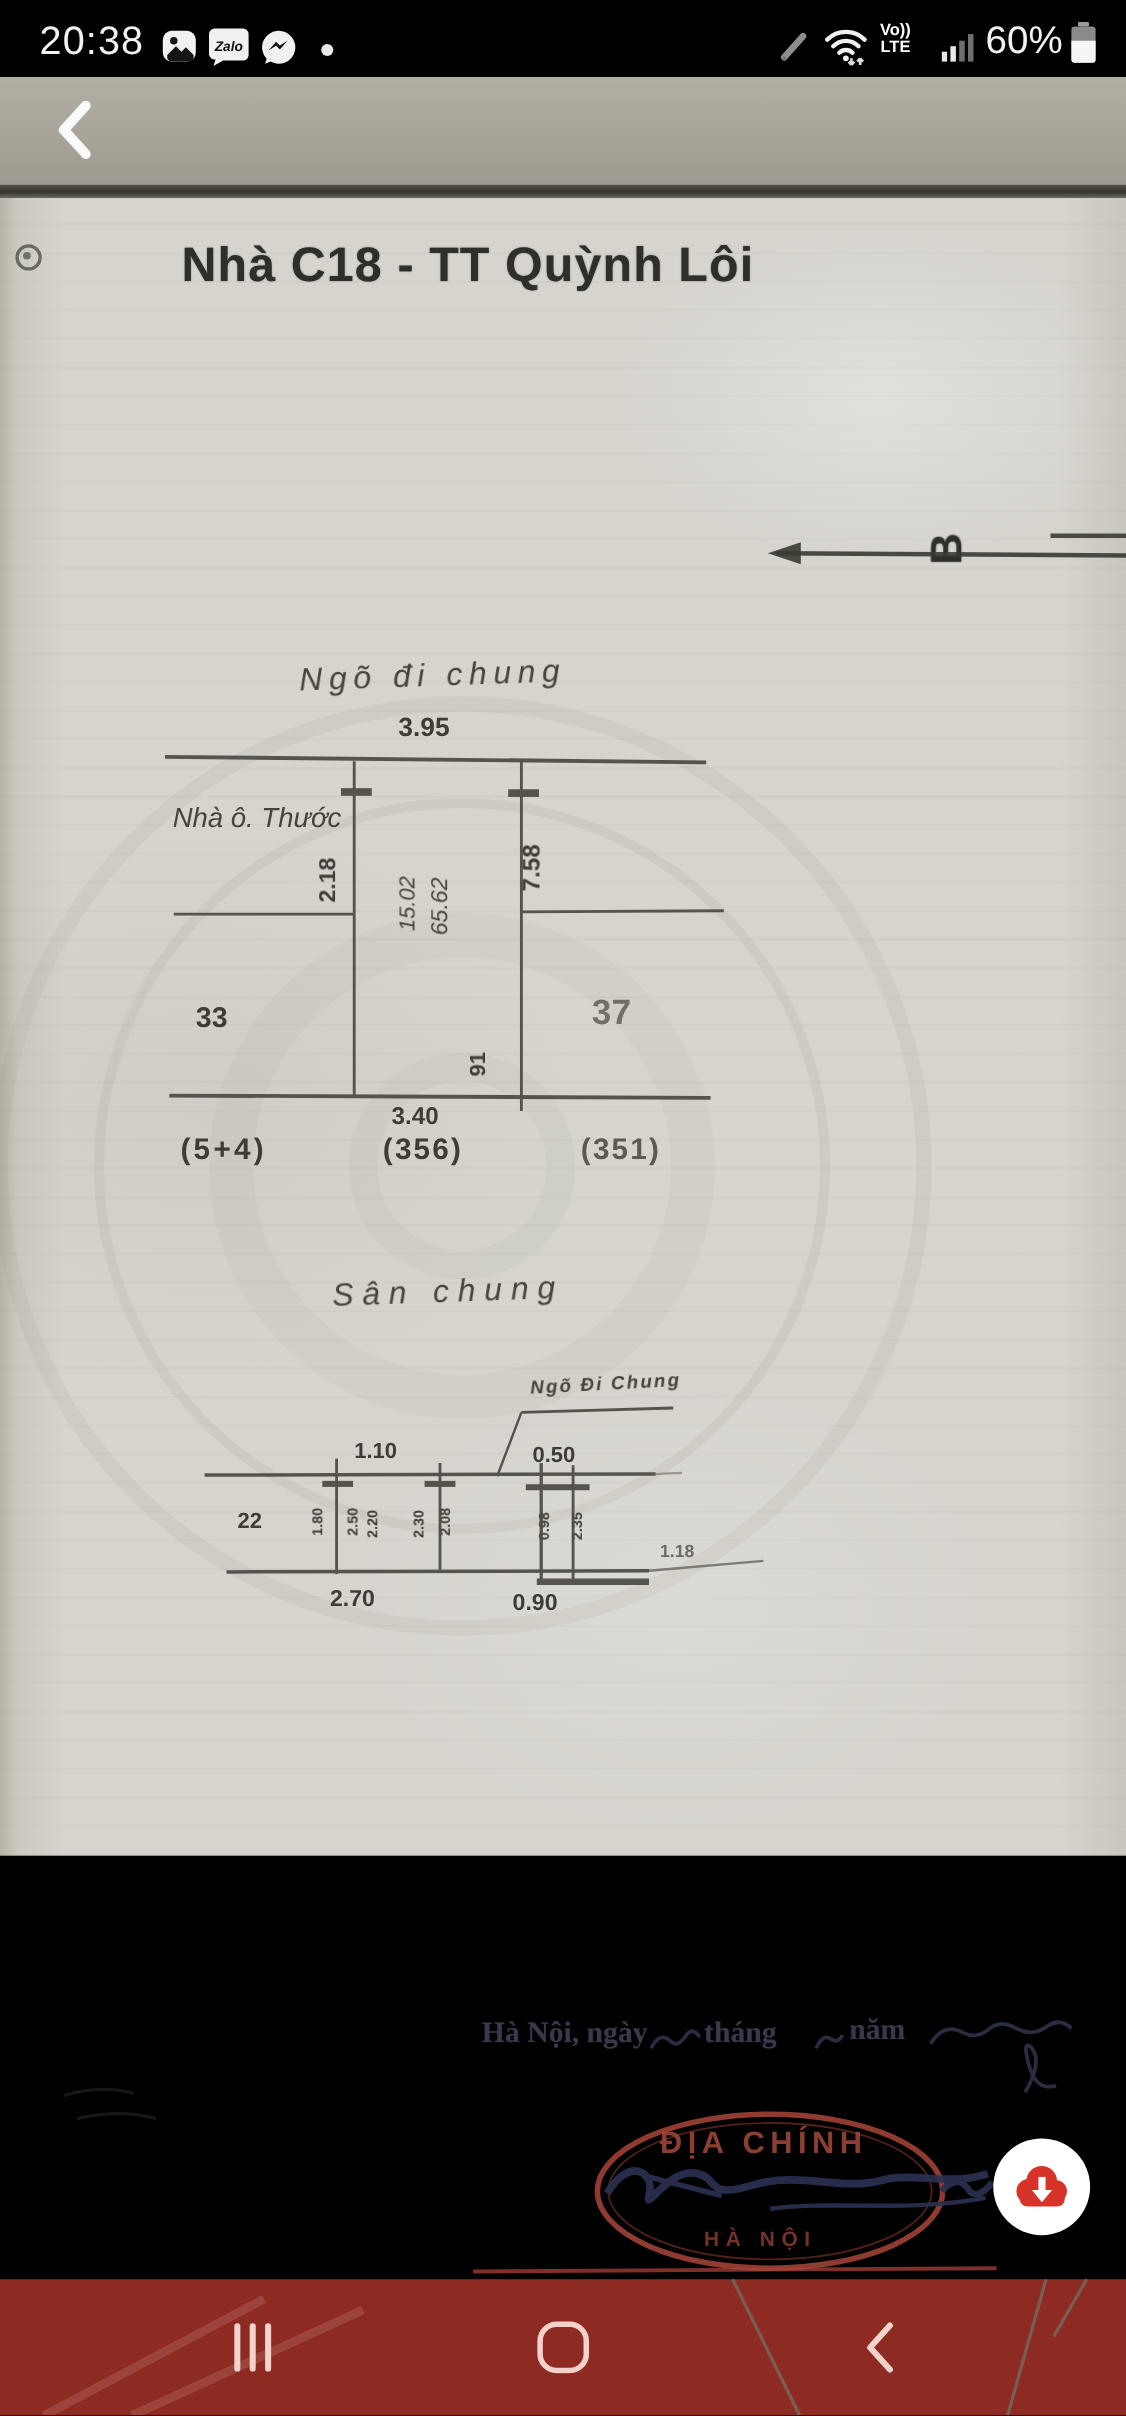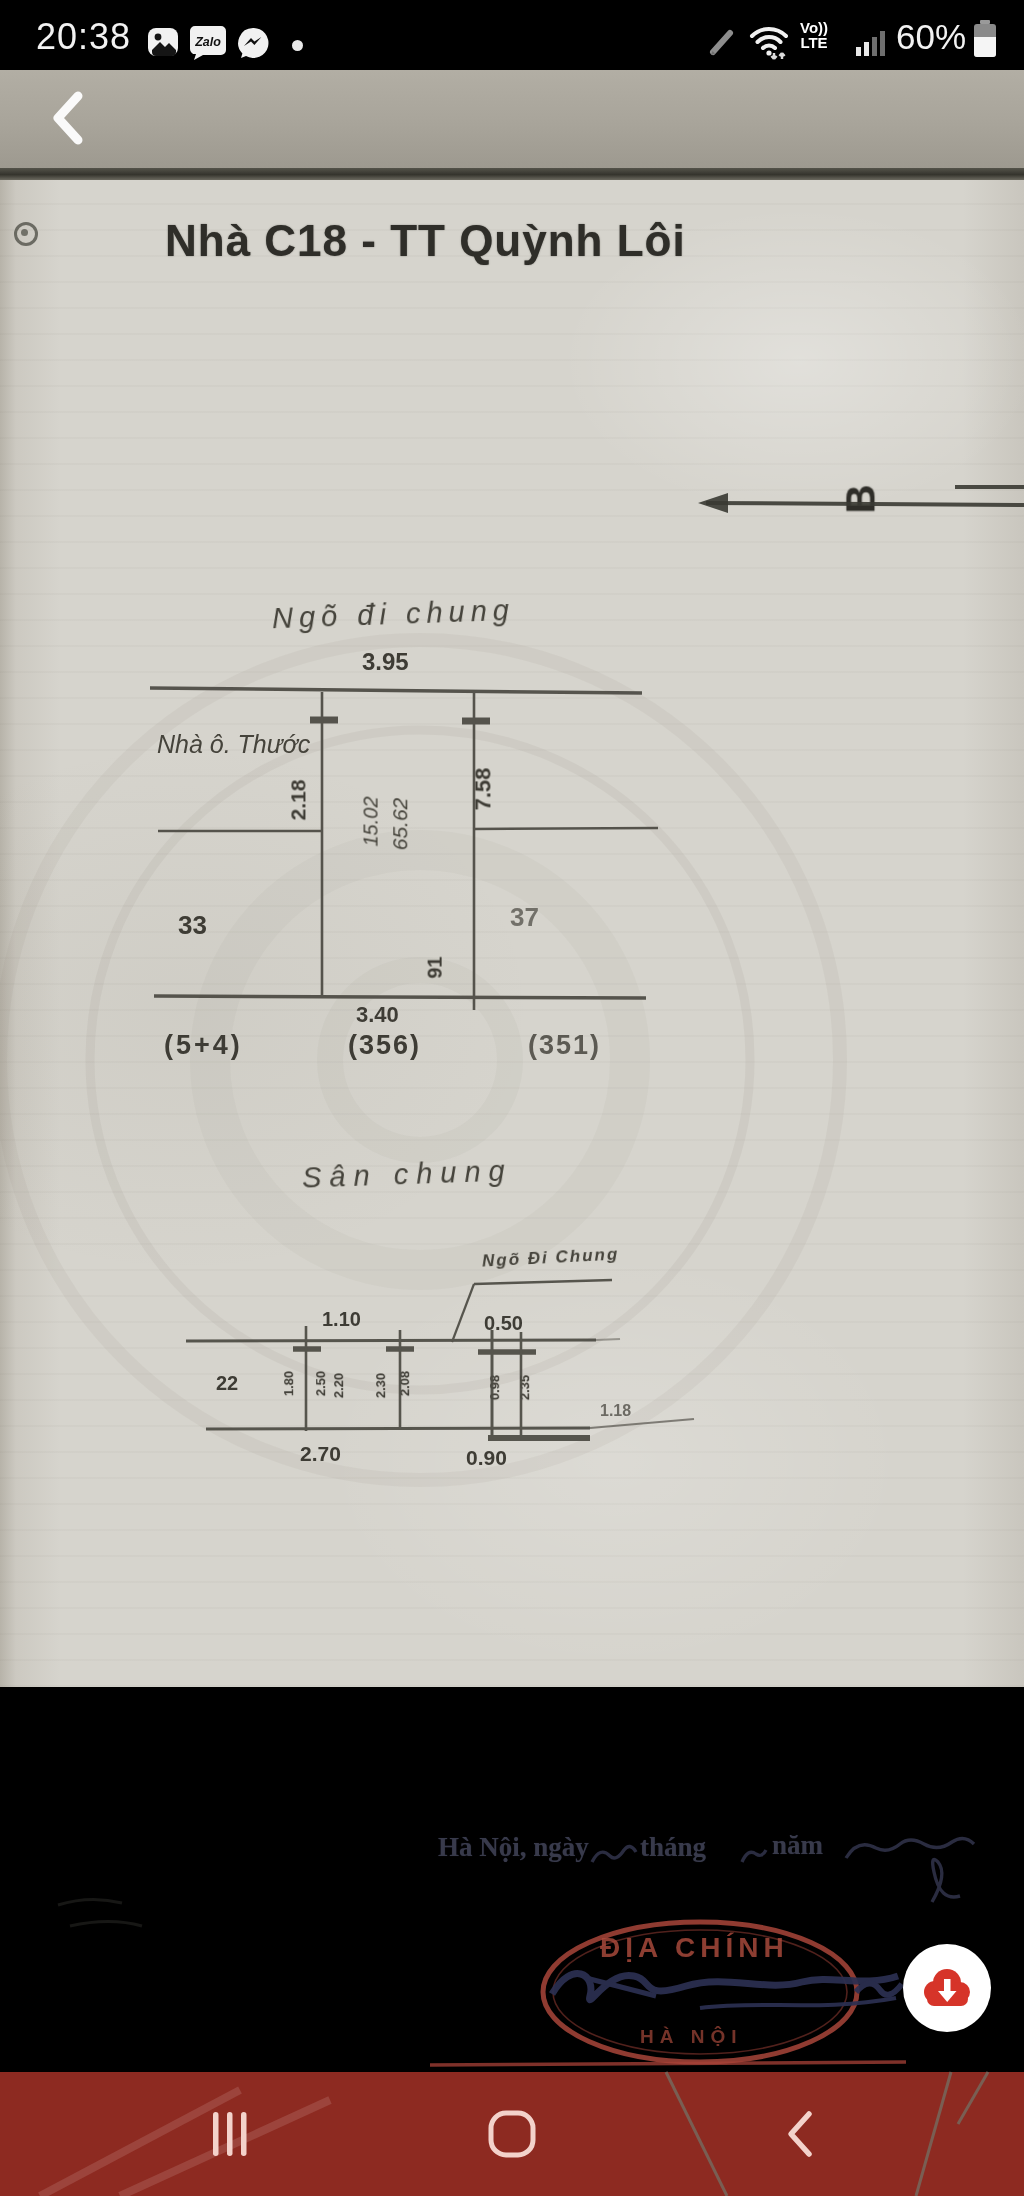--- a/index.html
+++ b/index.html
@@ -143,21 +143,21 @@
     <span class="t title" style="left:846px;top:296px;font-size:40px;transform:rotate(-90deg);filter:blur(.4px);">B</span>
 
     <span class="t hand" style="left:272px;top:418px;font-size:29px;transform:rotate(-2deg);letter-spacing:6px;">Ngõ đi chung</span>
     <span class="t dim" style="left:362px;top:468px;font-size:24px;">3.95</span>
     <span class="t hand" style="left:157px;top:550px;font-size:25px;">Nhà ô. Thước</span>
     <span class="t dim" style="left:278px;top:608px;font-size:21px;transform:rotate(-90deg);">2.18</span>
     <span class="t hand" style="left:346px;top:630px;font-size:20px;transform:rotate(-90deg);">15.02</span>
     <span class="t hand" style="left:374px;top:632px;font-size:21px;transform:rotate(-90deg);">65.62</span>
     <span class="t dim" style="left:462px;top:596px;font-size:22px;transform:rotate(-90deg);">7.58</span>
     <span class="t dim" style="left:178px;top:702px;font-size:26px;margin-top:28px;">33</span>
-    <span class="t dim" style="left:510px;top:722px;font-size:26px;opacity:.65;">37</span>
+    <span class="t dim" style="left:538px;top:722px;font-size:32px;opacity:.65;">37</span>
     <span class="t dim" style="left:424px;top:776px;font-size:20px;transform:rotate(-90deg);">91</span>
     <span class="t dim" style="left:356px;top:822px;font-size:22px;">3.40</span>
     <span class="t dim" style="left:164px;top:850px;font-size:27px;letter-spacing:3px;">(5+4)</span>
     <span class="t dim" style="left:348px;top:850px;font-size:27px;letter-spacing:2px;">(356)</span>
     <span class="t dim" style="left:528px;top:850px;font-size:27px;letter-spacing:2px;opacity:.8;">(351)</span>
 
     <span class="t hand" style="left:302px;top:978px;font-size:29px;transform:rotate(-2deg);letter-spacing:8px;">Sân chung</span>
     <span class="t hand" style="left:482px;top:1068px;font-size:17px;transform:rotate(-3deg);font-weight:bold;letter-spacing:2px;">Ngõ Đi Chung</span>
     <span class="t dim" style="left:322px;top:1128px;font-size:20px;">1.10</span>
     <span class="t dim" style="left:484px;top:1132px;font-size:20px;">0.50</span>

